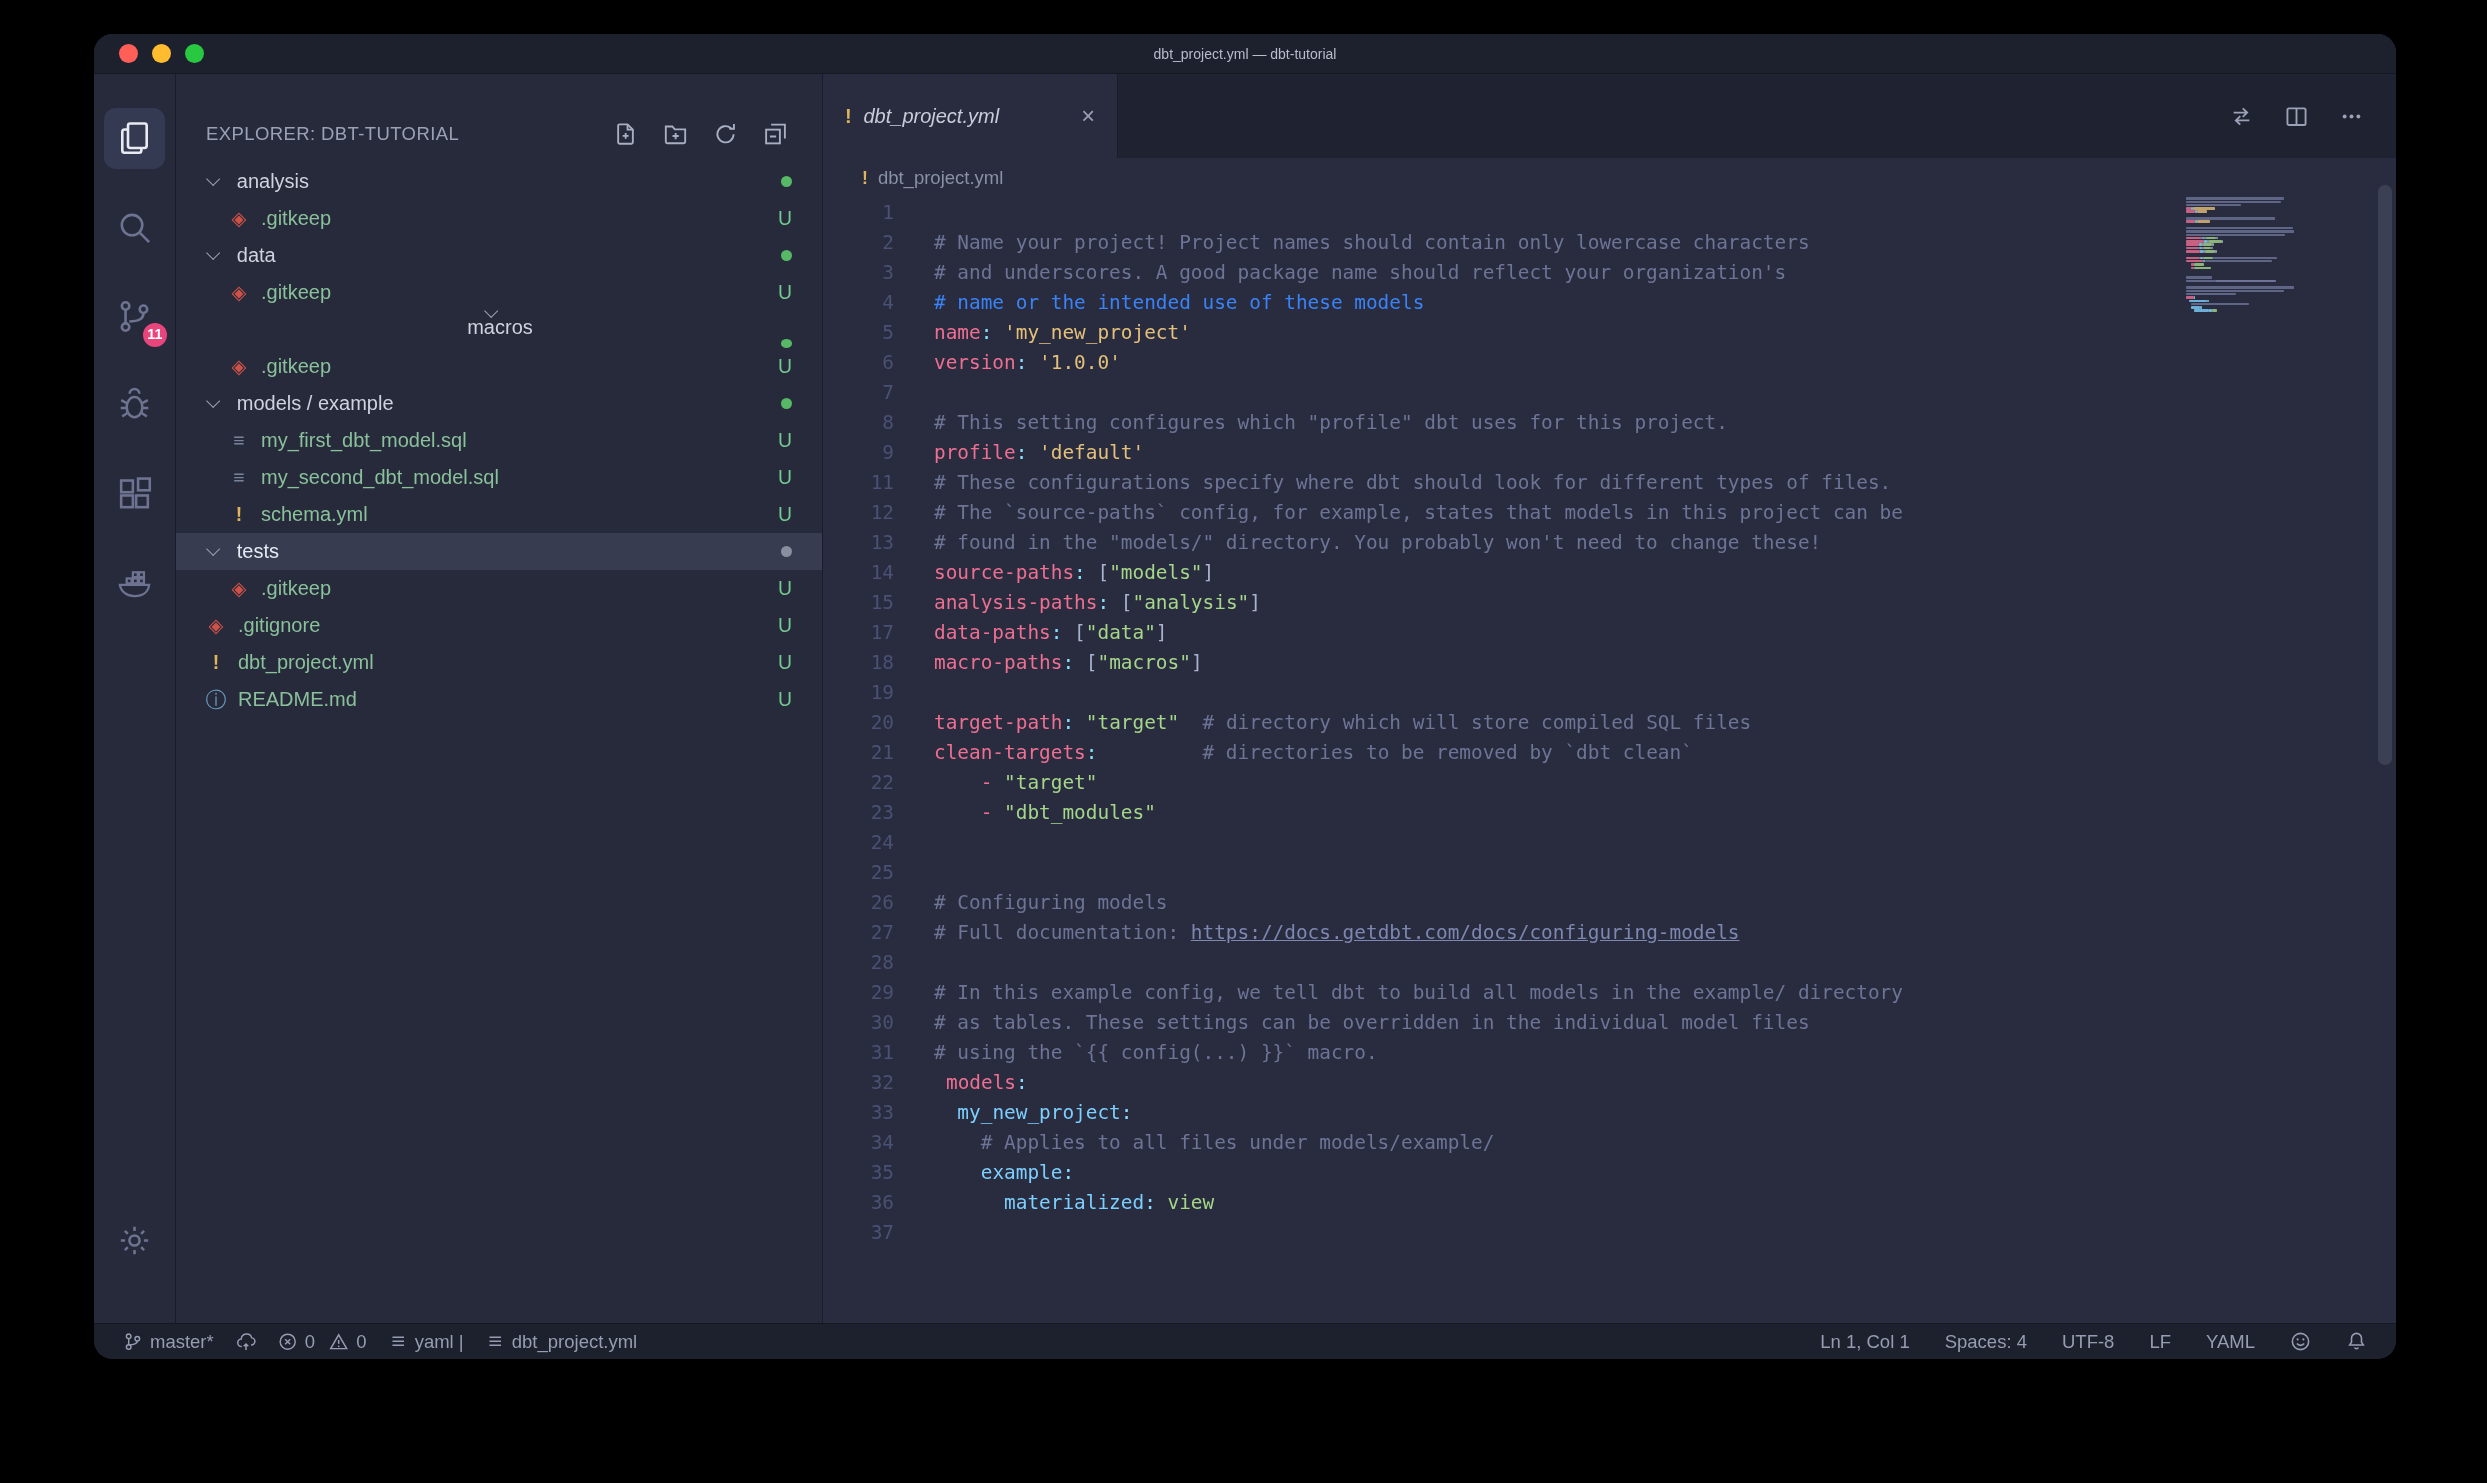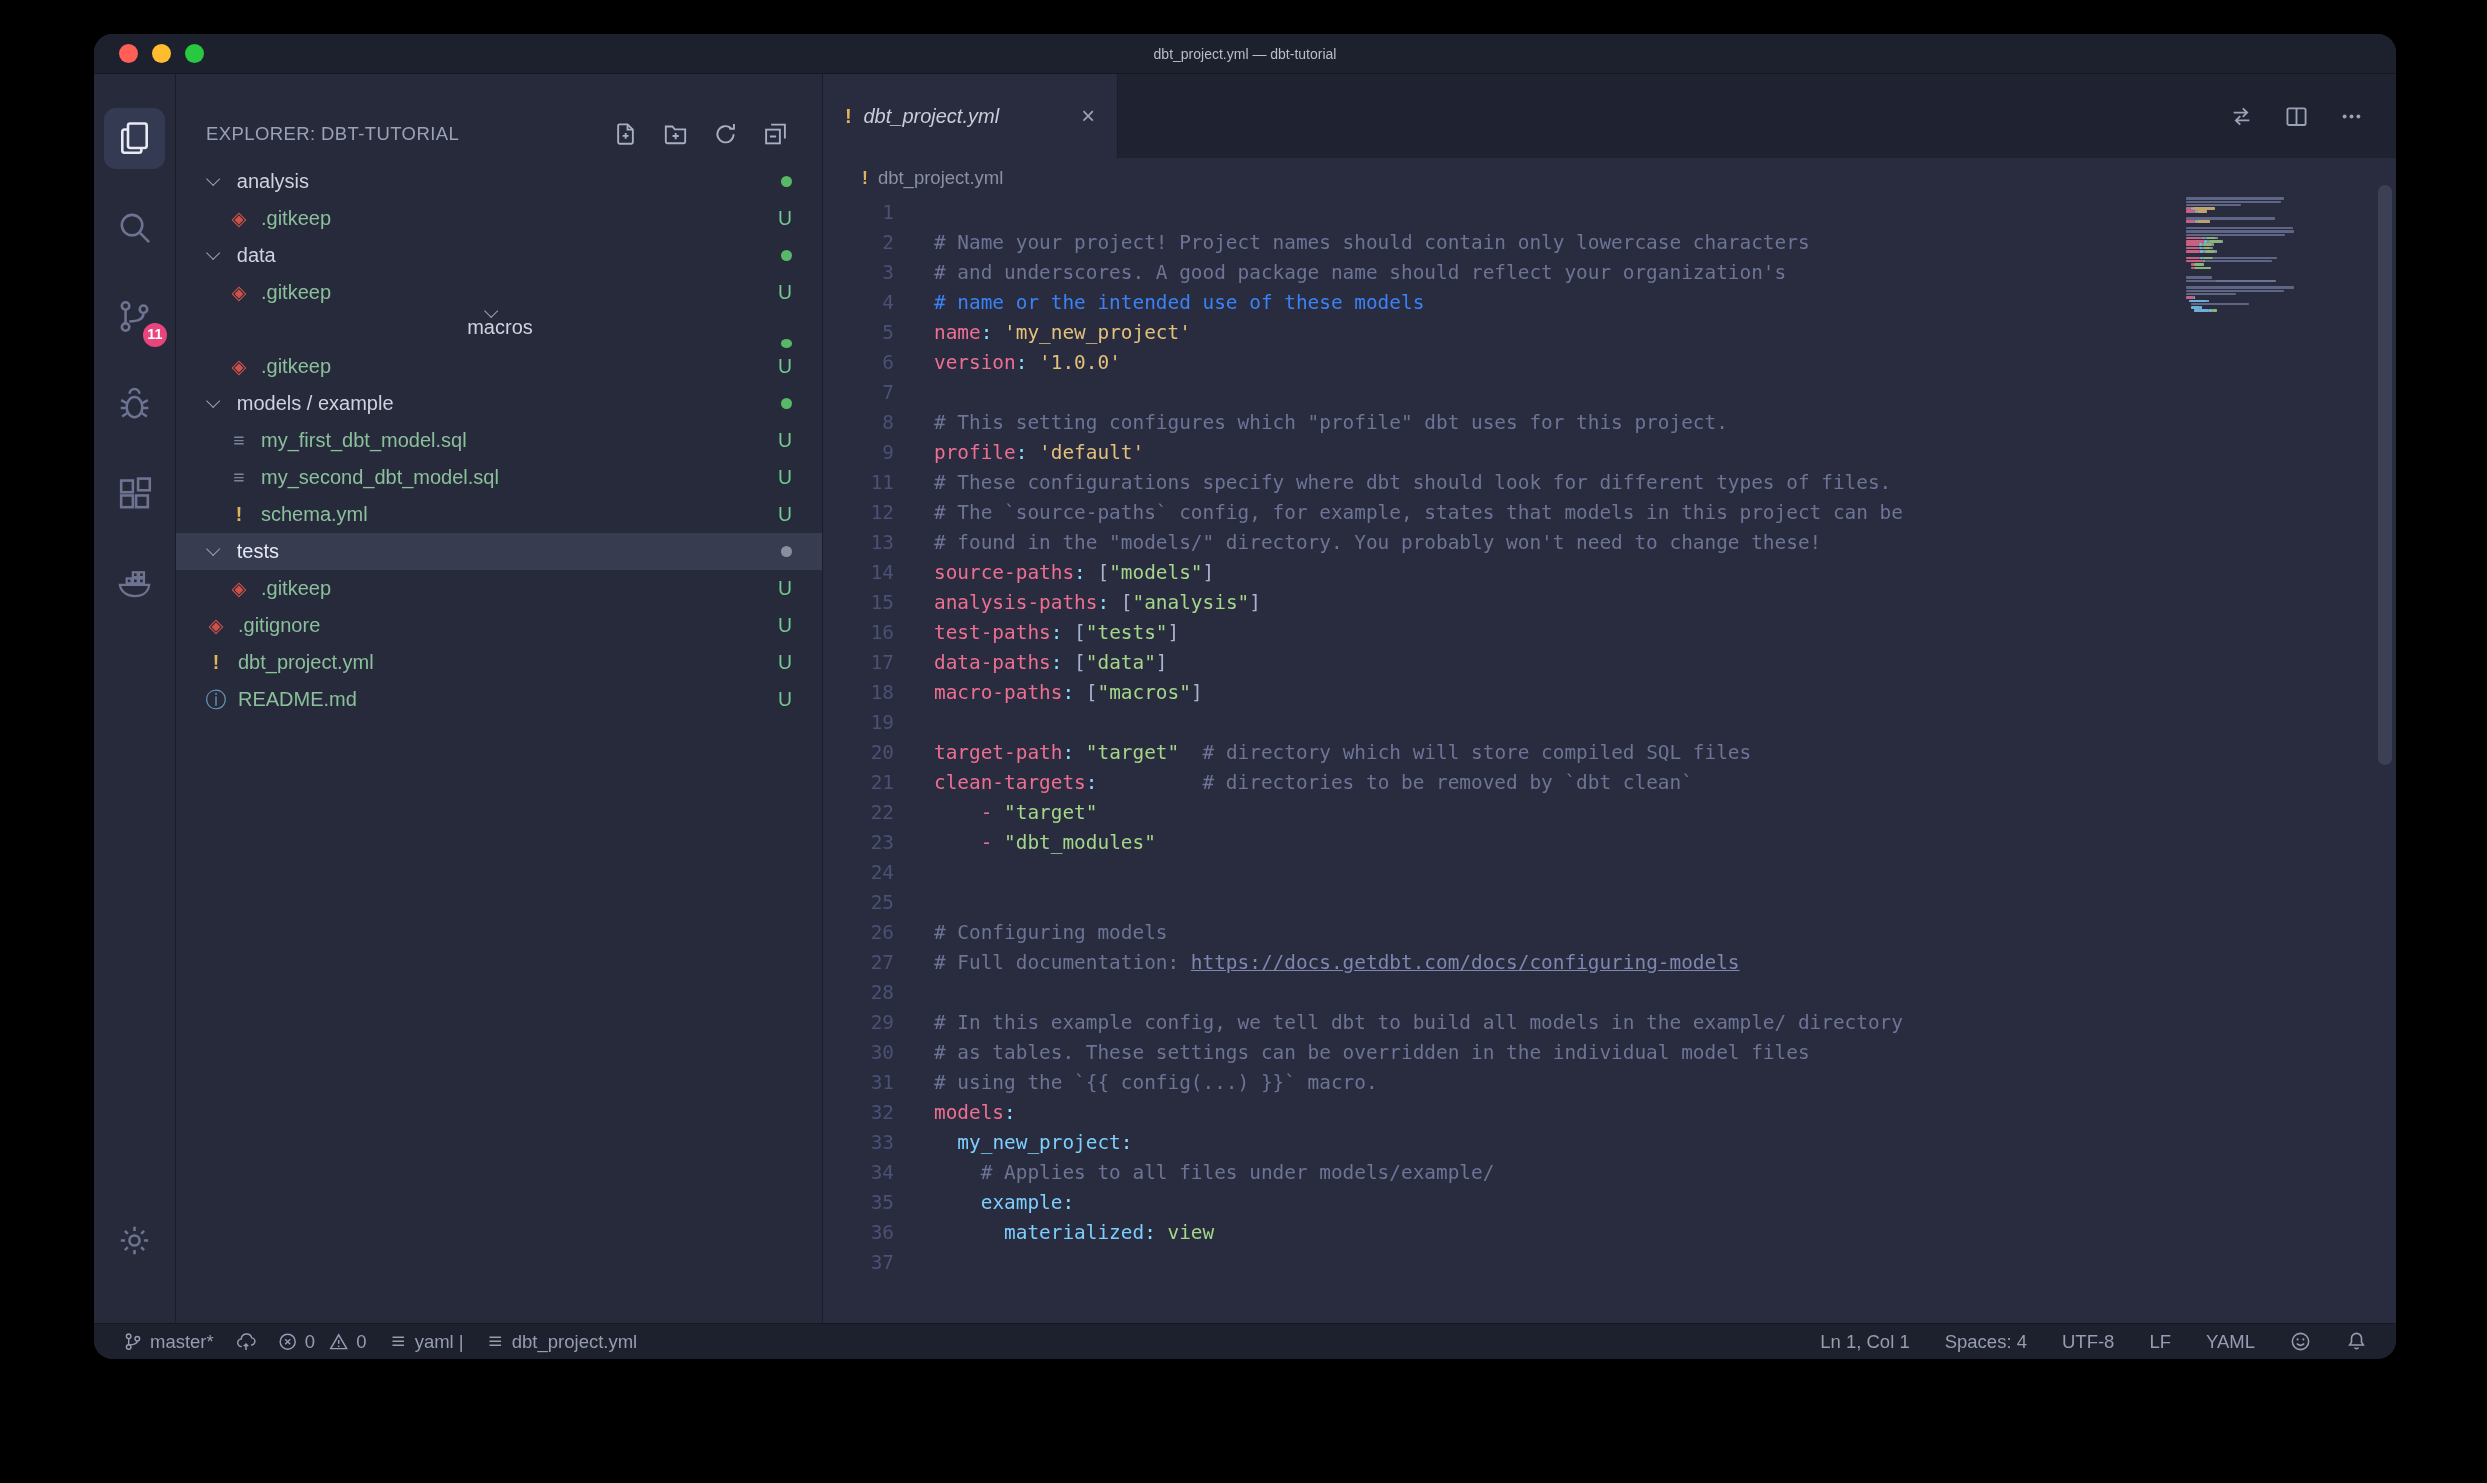--- a/index.html
+++ b/index.html
@@ -309,37 +309,36 @@
           <div class="code-line"><span class="ln">5</span><span class="lc"><span style="color: rgb(239, 111, 146);">name</span><span style="color: rgb(137, 221, 255);">:</span><span style="color: rgb(229, 192, 123);"> 'my_new_project'</span></span></div>
           <div class="code-line"><span class="ln">6</span><span class="lc"><span style="color: rgb(239, 111, 146);">version</span><span style="color: rgb(137, 221, 255);">:</span><span style="color: rgb(229, 192, 123);"> '1.0.0'</span></span></div>
           <div class="code-line"><span class="ln">7</span><span class="lc"></span></div>
           <div class="code-line"><span class="ln">8</span><span class="lc"><span style="color: rgb(109, 116, 150);"># This setting configures which "profile" dbt uses for this project.</span></span></div>
           <div class="code-line"><span class="ln">9</span><span class="lc"><span style="color: rgb(239, 111, 146);">profile</span><span style="color: rgb(137, 221, 255);">:</span><span style="color: rgb(229, 192, 123);"> 'default'</span></span></div>
           <div class="code-line"><span class="ln">11</span><span class="lc"><span style="color: rgb(109, 116, 150);"># These configurations specify where dbt should look for different types of files.</span></span></div>
           <div class="code-line"><span class="ln">12</span><span class="lc"><span style="color: rgb(109, 116, 150);"># The `source-paths` config, for example, states that models in this project can be</span></span></div>
           <div class="code-line"><span class="ln">13</span><span class="lc"><span style="color: rgb(109, 116, 150);"># found in the "models/" directory. You probably won't need to change these!</span></span></div>
           <div class="code-line"><span class="ln">14</span><span class="lc"><span style="color: rgb(239, 111, 146);">source-paths</span><span style="color: rgb(137, 221, 255);">: </span><span style="color: rgb(170, 178, 208);">[</span><span style="color: rgb(165, 214, 138);">"models"</span><span style="color: rgb(170, 178, 208);">]</span></span></div>
           <div class="code-line"><span class="ln">15</span><span class="lc"><span style="color: rgb(239, 111, 146);">analysis-paths</span><span style="color: rgb(137, 221, 255);">: </span><span style="color: rgb(170, 178, 208);">[</span><span style="color: rgb(165, 214, 138);">"analysis"</span><span style="color: rgb(170, 178, 208);">]</span></span></div>
-          <div class="code-line"><span class="ln">16</span><span class="lc"><span style="color: rgb(239, 111, 146);">test-paths</span><span style="color: rgb(137, 221, 255);">: </span><span style="color: rgb(170, 178, 208);">[</span><span style="color: rgb(165, 214, 138);">"tests"</span><span style="color: rgb(170, 178, 208);">]</span></span></div>
           <div class="code-line"><span class="ln">17</span><span class="lc"><span style="color: rgb(239, 111, 146);">data-paths</span><span style="color: rgb(137, 221, 255);">: </span><span style="color: rgb(170, 178, 208);">[</span><span style="color: rgb(165, 214, 138);">"data"</span><span style="color: rgb(170, 178, 208);">]</span></span></div>
           <div class="code-line"><span class="ln">18</span><span class="lc"><span style="color: rgb(239, 111, 146);">macro-paths</span><span style="color: rgb(137, 221, 255);">: </span><span style="color: rgb(170, 178, 208);">[</span><span style="color: rgb(165, 214, 138);">"macros"</span><span style="color: rgb(170, 178, 208);">]</span></span></div>
           <div class="code-line"><span class="ln">19</span><span class="lc"></span></div>
           <div class="code-line"><span class="ln">20</span><span class="lc"><span style="color: rgb(239, 111, 146);">target-path</span><span style="color: rgb(137, 221, 255);">: </span><span style="color: rgb(165, 214, 138);">"target"</span><span style="color: rgb(109, 116, 150);">  # directory which will store compiled SQL files</span></span></div>
           <div class="code-line"><span class="ln">21</span><span class="lc"><span style="color: rgb(239, 111, 146);">clean-targets</span><span style="color: rgb(137, 221, 255);">:</span><span style="color: rgb(109, 116, 150);">         # directories to be removed by `dbt clean`</span></span></div>
           <div class="code-line"><span class="ln">22</span><span class="lc"><span style="color: transparent;">    </span><span style="color: rgb(239, 111, 146);">- </span><span style="color: rgb(165, 214, 138);">"target"</span></span></div>
           <div class="code-line"><span class="ln">23</span><span class="lc"><span style="color: transparent;">    </span><span style="color: rgb(239, 111, 146);">- </span><span style="color: rgb(165, 214, 138);">"dbt_modules"</span></span></div>
           <div class="code-line"><span class="ln">24</span><span class="lc"></span></div>
           <div class="code-line"><span class="ln">25</span><span class="lc"></span></div>
           <div class="code-line"><span class="ln">26</span><span class="lc"><span style="color: rgb(109, 116, 150);"># Configuring models</span></span></div>
           <div class="code-line"><span class="ln">27</span><span class="lc"><span style="color: rgb(109, 116, 150);"># Full documentation: </span><span style="color: rgb(125, 135, 176); text-decoration: underline;">https://docs.getdbt.com/docs/configuring-models</span></span></div>
           <div class="code-line"><span class="ln">28</span><span class="lc"></span></div>
           <div class="code-line"><span class="ln">29</span><span class="lc"><span style="color: rgb(109, 116, 150);"># In this example config, we tell dbt to build all models in the example/ directory</span></span></div>
           <div class="code-line"><span class="ln">30</span><span class="lc"><span style="color: rgb(109, 116, 150);"># as tables. These settings can be overridden in the individual model files</span></span></div>
           <div class="code-line"><span class="ln">31</span><span class="lc"><span style="color: rgb(109, 116, 150);"># using the `{{ config(...) }}` macro.</span></span></div>
-          <div class="code-line"><span class="ln">32</span><span class="lc"><span style="color: rgb(239, 111, 146);">models</span><span style="color: rgb(137, 221, 255);">:</span></span></div>
+          <div class="code-line"><span class="ln">32</span><span class="lc"><span style="color: rgb(239, 111, 146); margin-left: 12px;">models</span><span style="color: rgb(137, 221, 255);">:</span></span></div>
           <div class="code-line"><span class="ln">33</span><span class="lc"><span style="color: transparent;">  </span><span style="color: rgb(125, 207, 255);">my_new_project</span><span style="color: rgb(137, 221, 255);">:</span></span></div>
           <div class="code-line"><span class="ln">34</span><span class="lc"><span style="color: transparent;">    </span><span style="color: rgb(109, 116, 150);"># Applies to all files under models/example/</span></span></div>
           <div class="code-line"><span class="ln">35</span><span class="lc"><span style="color: transparent;">    </span><span style="color: rgb(125, 207, 255);">example</span><span style="color: rgb(137, 221, 255);">:</span></span></div>
           <div class="code-line"><span class="ln">36</span><span class="lc"><span style="color: transparent;">      </span><span style="color: rgb(125, 207, 255);">materialized</span><span style="color: rgb(137, 221, 255);">: </span><span style="color: rgb(165, 214, 138);">view</span></span></div>
           <div class="code-line"><span class="ln">37</span><span class="lc"></span></div>
         </div>
       <div class="minimap" id="minimap">
           <div class="mm-line"></div>
           <div class="mm-line">
             <span class="mm-seg" style="width: 98px; background: rgb(109, 116, 150);"></span>

